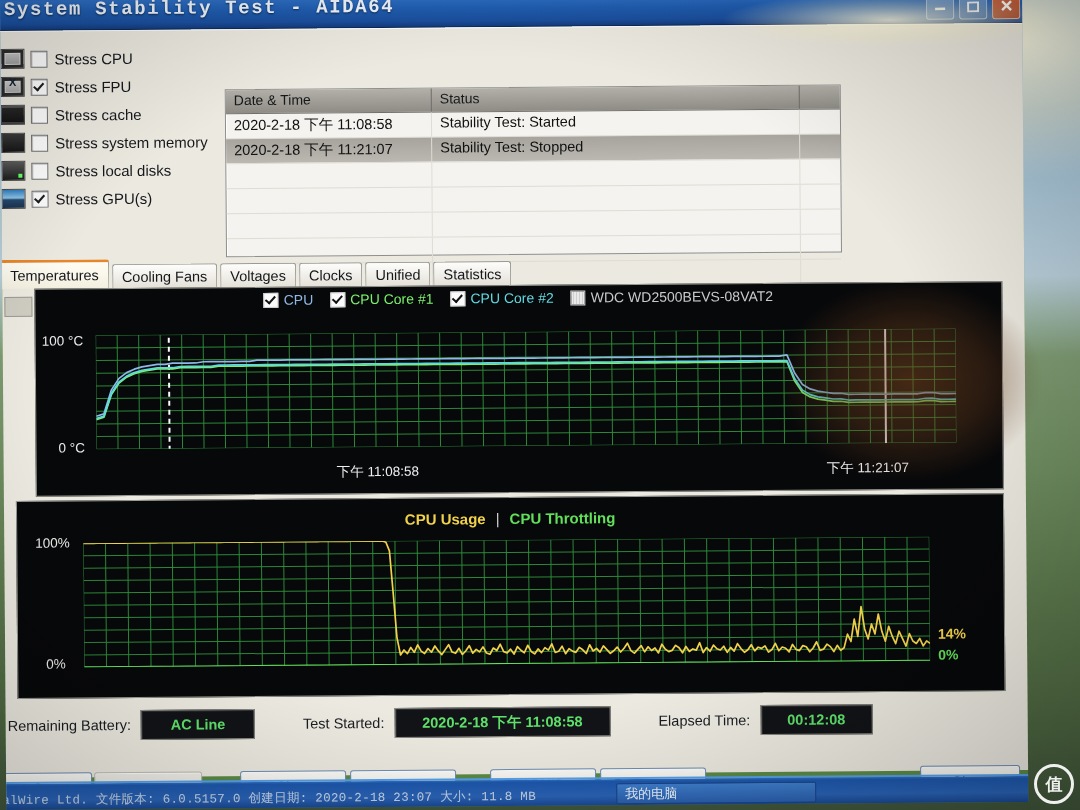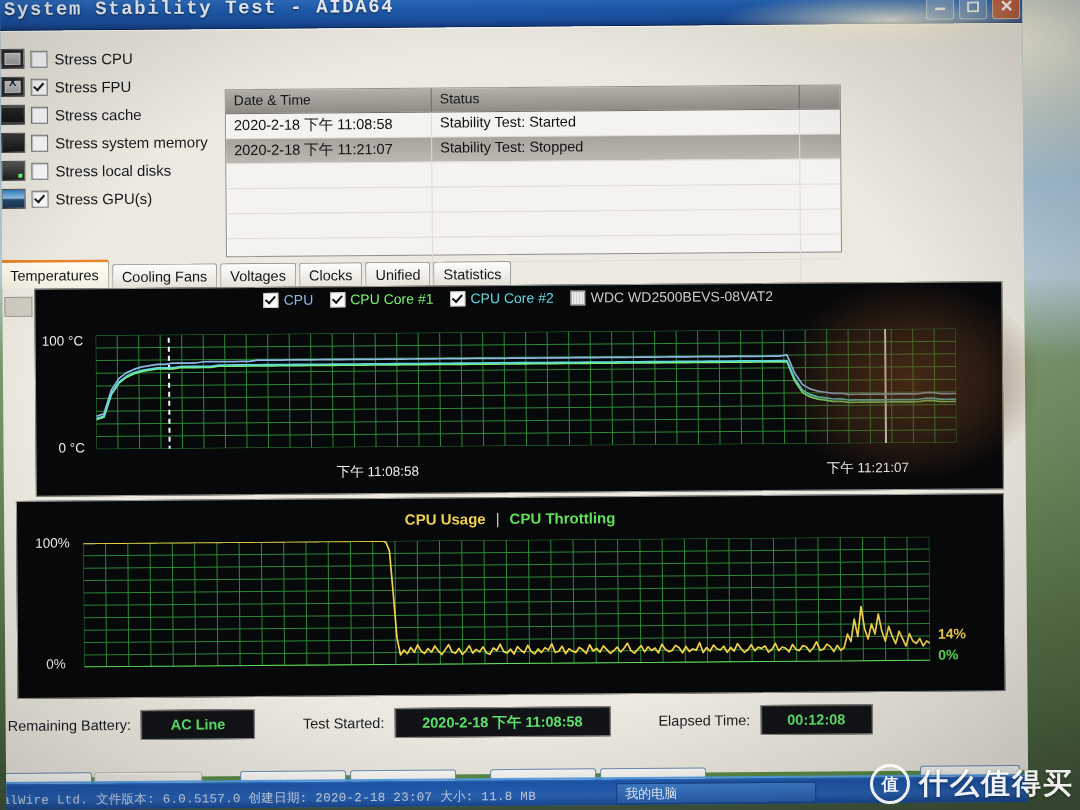--- a/index.html
+++ b/index.html
@@ -464,15 +464,14 @@
     </div>
     <div class="infostrip">alWire Ltd.  文件版本: 6.0.5157.0  创建日期: 2020-2-18 23:07  大小: 11.8 MB</div>
   </div>
 
   <div id="blob"></div>
   <div id="glare1"></div>
   <div id="vign"></div>
 
   <div id="wm">
     <div id="wmcircle">值</div>
-    <div id="wmtext">什么值得买</div>
   </div>
 </div>
 
 </body></html>

